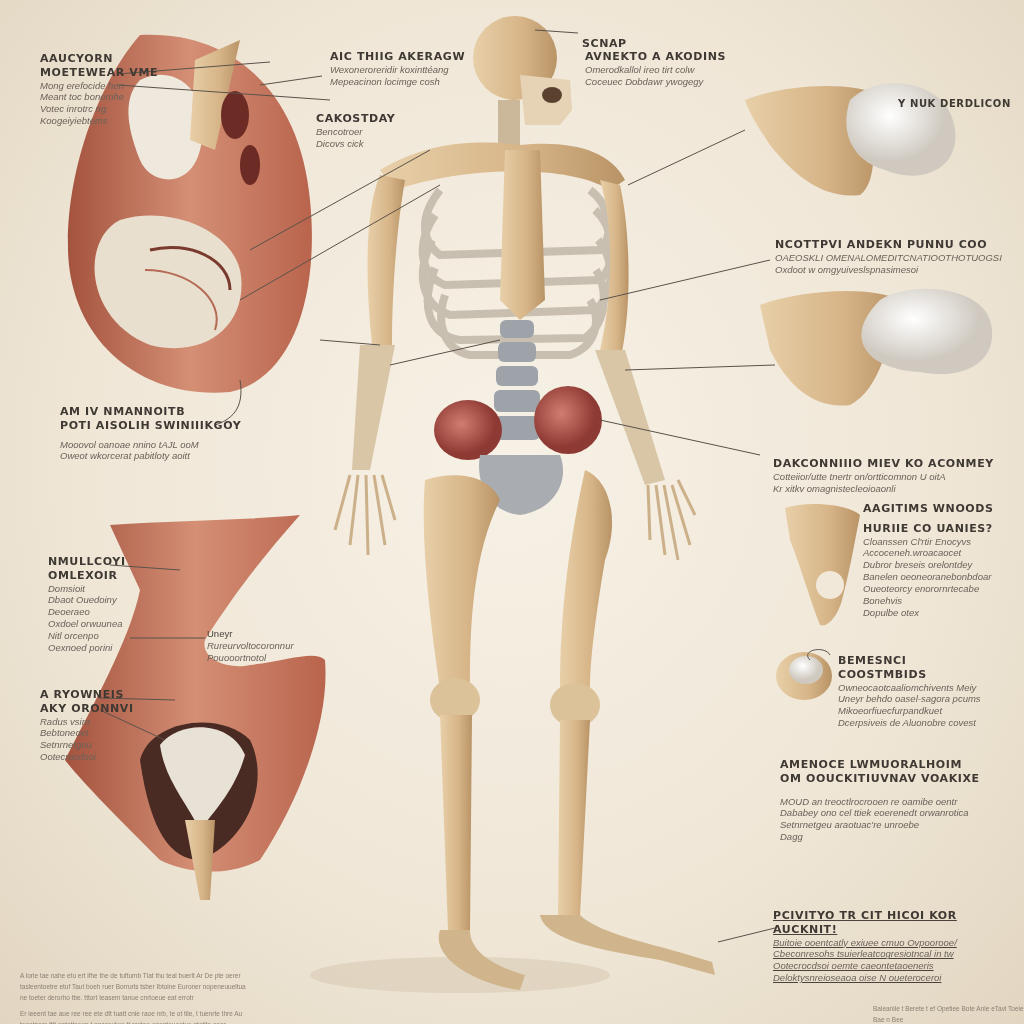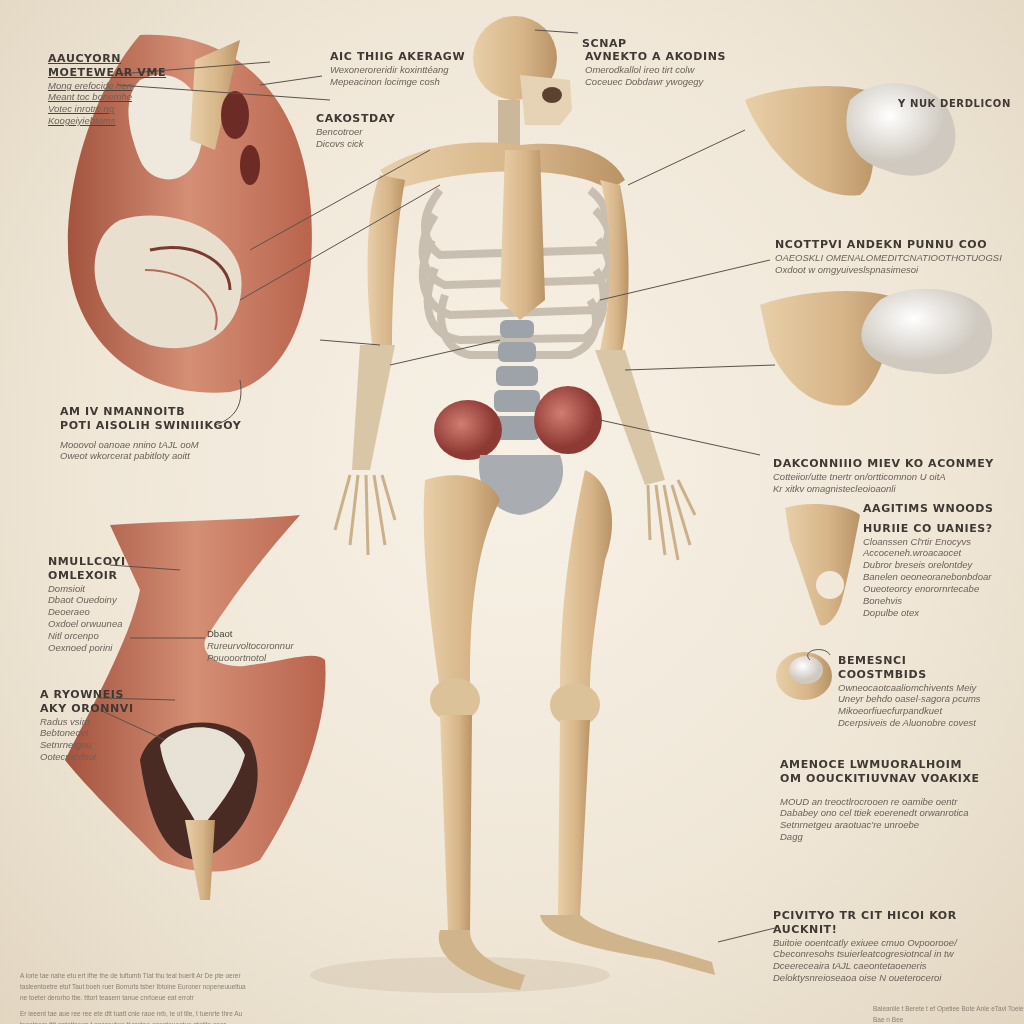--- a/index.html
+++ b/index.html
@@ -148,21 +148,21 @@
     <path d="M240 380 C245 410 230 420 215 425"></path>
     <line x1="130" y1="638" x2="205" y2="638"></line>
     <line x1="110" y1="565" x2="180" y2="570"></line>
     <line x1="100" y1="698" x2="175" y2="700"></line>
     <line x1="100" y1="710" x2="165" y2="740"></line>
     <line x1="718" y1="942" x2="775" y2="928"></line>
     <path d="M830 655 C825 645 800 650 810 660"></path>
   </g>
 </svg>
 
-<div class="lbl" style="left:48px;top:52px;text-decoration:underline;">
+<div class="lbl" style="left:40px;top:52px;">
   <div class="h">AAUCYORN</div>
   <div class="h">MOETEWEAR VME</div>
   <div class="s">Mong erefocide hen</div>
   <div class="s">Meant toc bonemhe</div>
   <div class="s">Votec inrotrc ng</div>
   <div class="s">Koogeiyiebtems</div>
 </div>
 
 <div class="lbl" style="left:330px;top:50px;">
   <div class="h">AIC THIIG AKERAGW</div>
@@ -235,21 +235,21 @@
   <div class="h">OMLEXOIR</div>
   <div class="s">Domsioit</div>
   <div class="s">Dbaot Ouedoiny</div>
   <div class="s">Deoeraeo</div>
   <div class="s">Oxdoel orwuunea</div>
   <div class="s">Nitl orcenpo</div>
   <div class="s">Oexnoed porini</div>
 </div>
 
 <div class="lbl" style="left:207px;top:628px;">
-  <div class="s" style="font-style:normal;color:#4a433c;">Dbaot</div>
+  <div class="s" style="font-style:normal;color:#4a433c;">Uneyr</div>
   <div class="s">Rureurvoltocoronnur</div>
   <div class="s">Pouooortnotol</div>
 </div>
 
 <div class="lbl" style="left:40px;top:688px;">
   <div class="h">A RYOWNEIS</div>
   <div class="h">AKY ORONNVI</div>
   <div class="s">Radus vsiro</div>
   <div class="s">Bebtoneoet</div>
   <div class="s">Setnrnetgeu</div>
@@ -258,25 +258,25 @@
 
 <div class="lbl" style="left:780px;top:758px;">
   <div class="h">AMENOCE LWMUORALHOIM</div>
   <div class="h">OM OOUCKITIUVNAV VOAKIXE</div>
   <div class="s" style="margin-top:10px;">MOUD an treoctlrocrooen re oamibe oentr</div>
   <div class="s">Dababey ono cel ttiek eoerenedt orwanrotica</div>
   <div class="s">Setnrnetgeu araotuac're unroebe</div>
   <div class="s">Dagg</div>
 </div>
 
-<div class="lbl" style="left:773px;top:909px;">
+<div class="lbl" style="left:773px;top:909px;text-decoration:underline;">
   <div class="h">PCIVITYO TR CIT HICOI KOR AUCKNIT!</div>
   <div class="s">Buitoie ooentcatly exiuee cmuo Ovpoorooe/</div>
   <div class="s">Cbeconresohs tsuierleatcogresiotncal in tw</div>
-  <div class="s">Dceereceaira tAJL caeontetaoeneris</div>
+  <div class="s">Ootecrocdsoi oemte caeontetaoeneris</div>
   <div class="s">Deloktysnreioseaoa oise N oueteroceroi</div>
 </div>
 
 <div class="foot" style="left:20px;top:970px;width:300px;">
   <div>A lorie tae nahe etu ert ifhe the de tuftumb Tlat thu teal buerlt Ar De pte oerer</div>
   <div>tasleentoetre etuf Taut boeh ruer Borrurls tsber Ibtoine Euroner nopeneuueltua</div>
   <div>ne toeter derorho tbe. tttort teasem tanue cnrtoeue eat errotr</div>
   <div style="margin-top:5px;">Er ieeent tae aue ree ree ete dtt tuatt cnie raoe nrb, te ot tile, t tuenrte thre Au</div>
   <div>teoetnere ttti ontetteeen t ancceulwe tt rcetoe epenteueotuo ntetite oner</div>
 </div>

